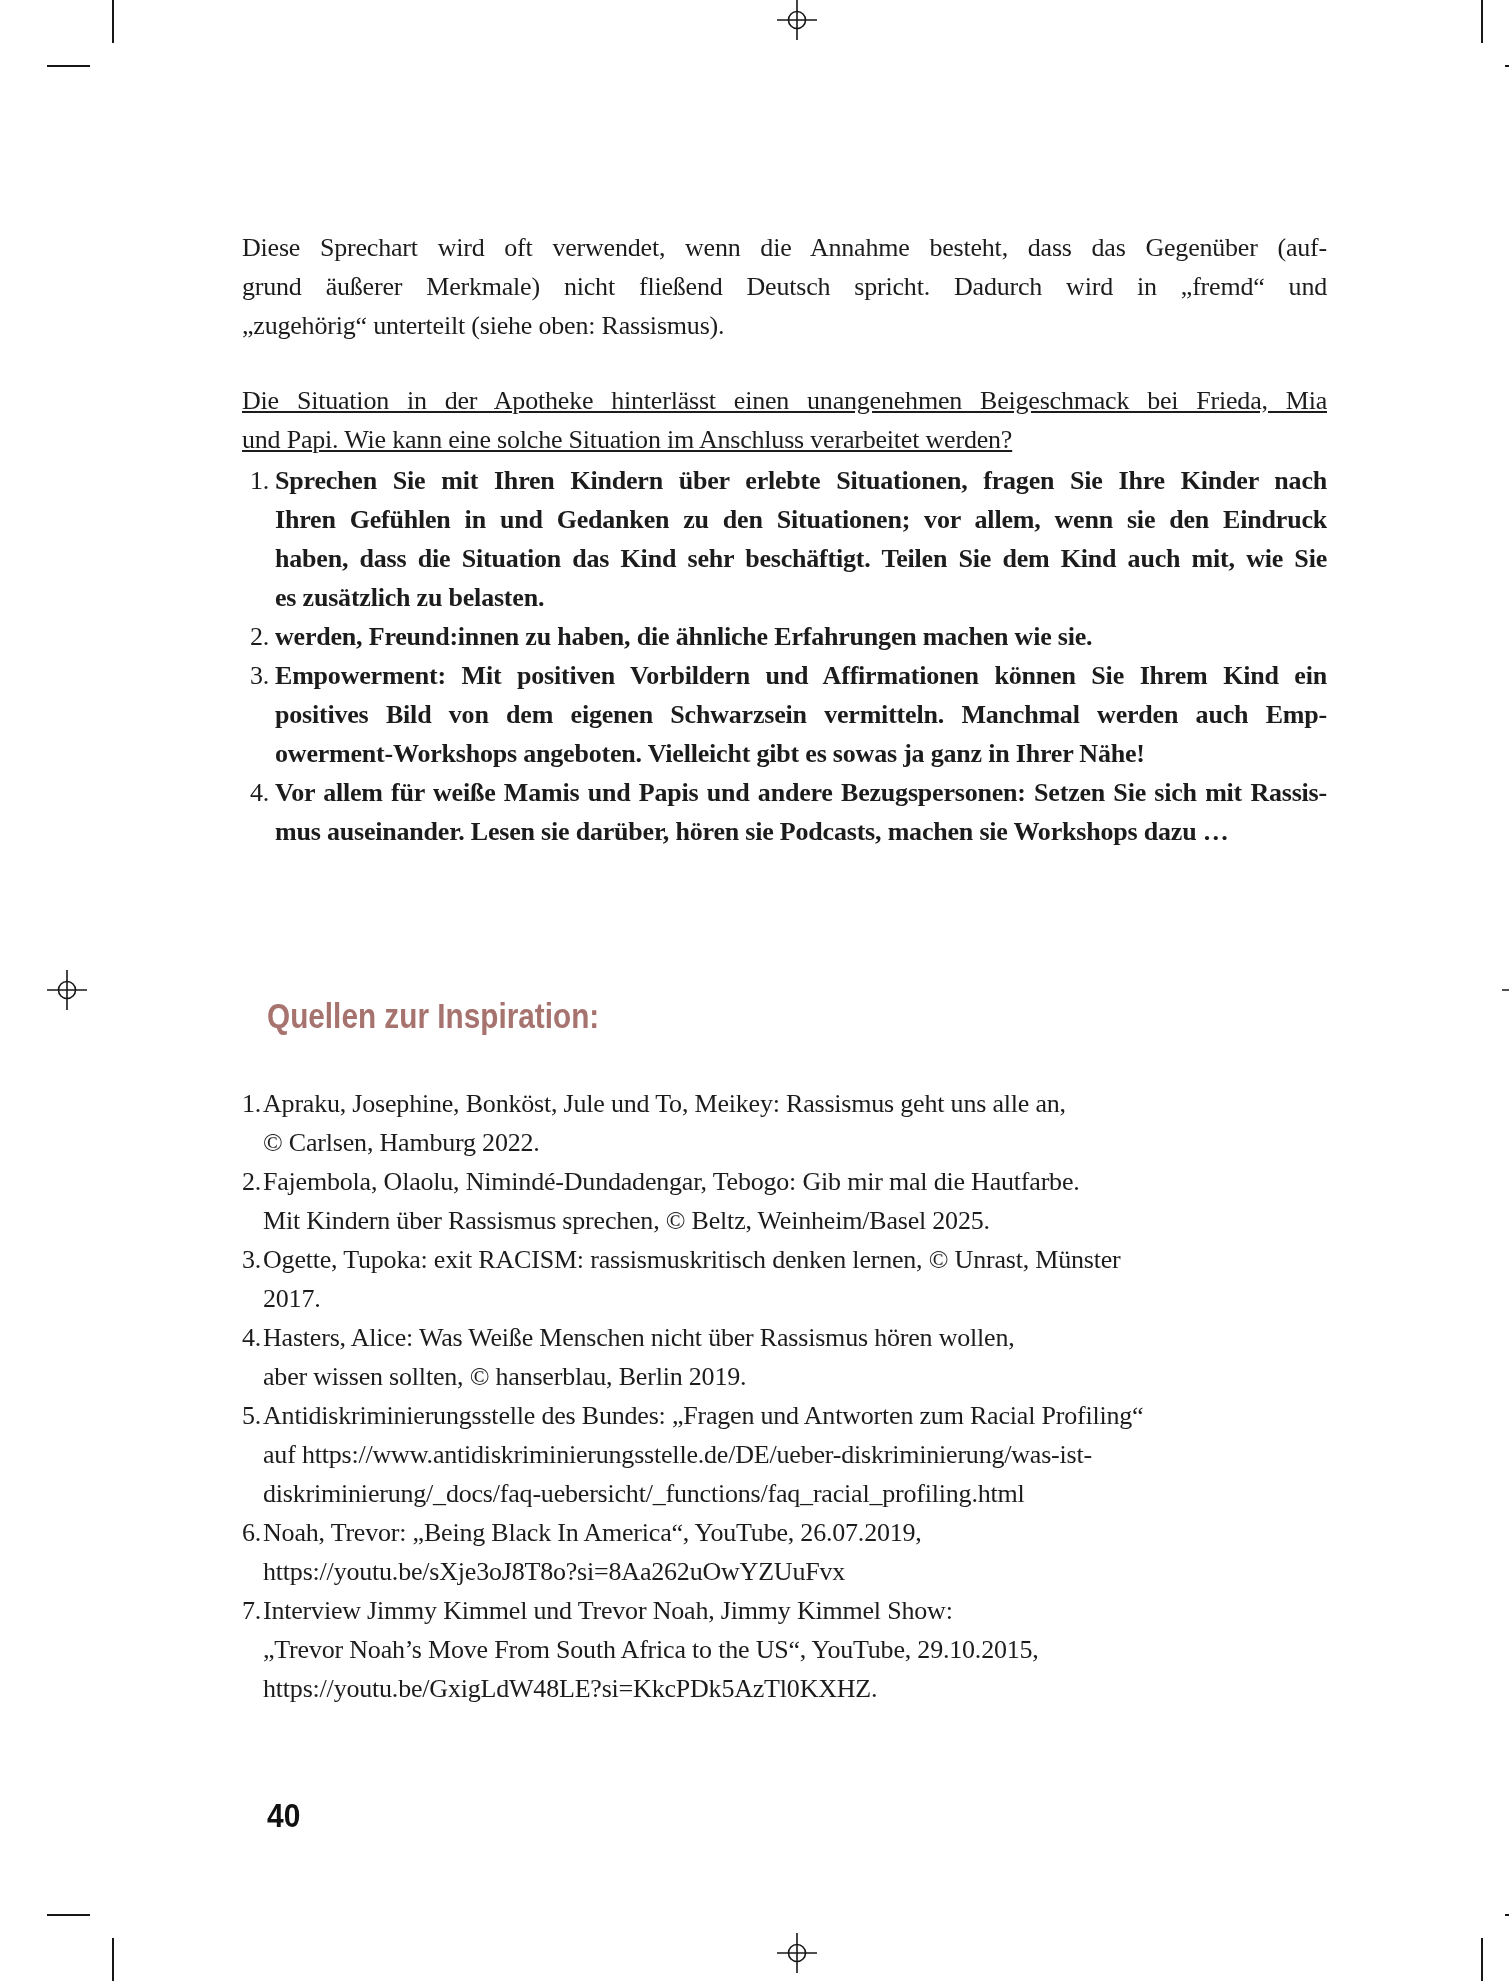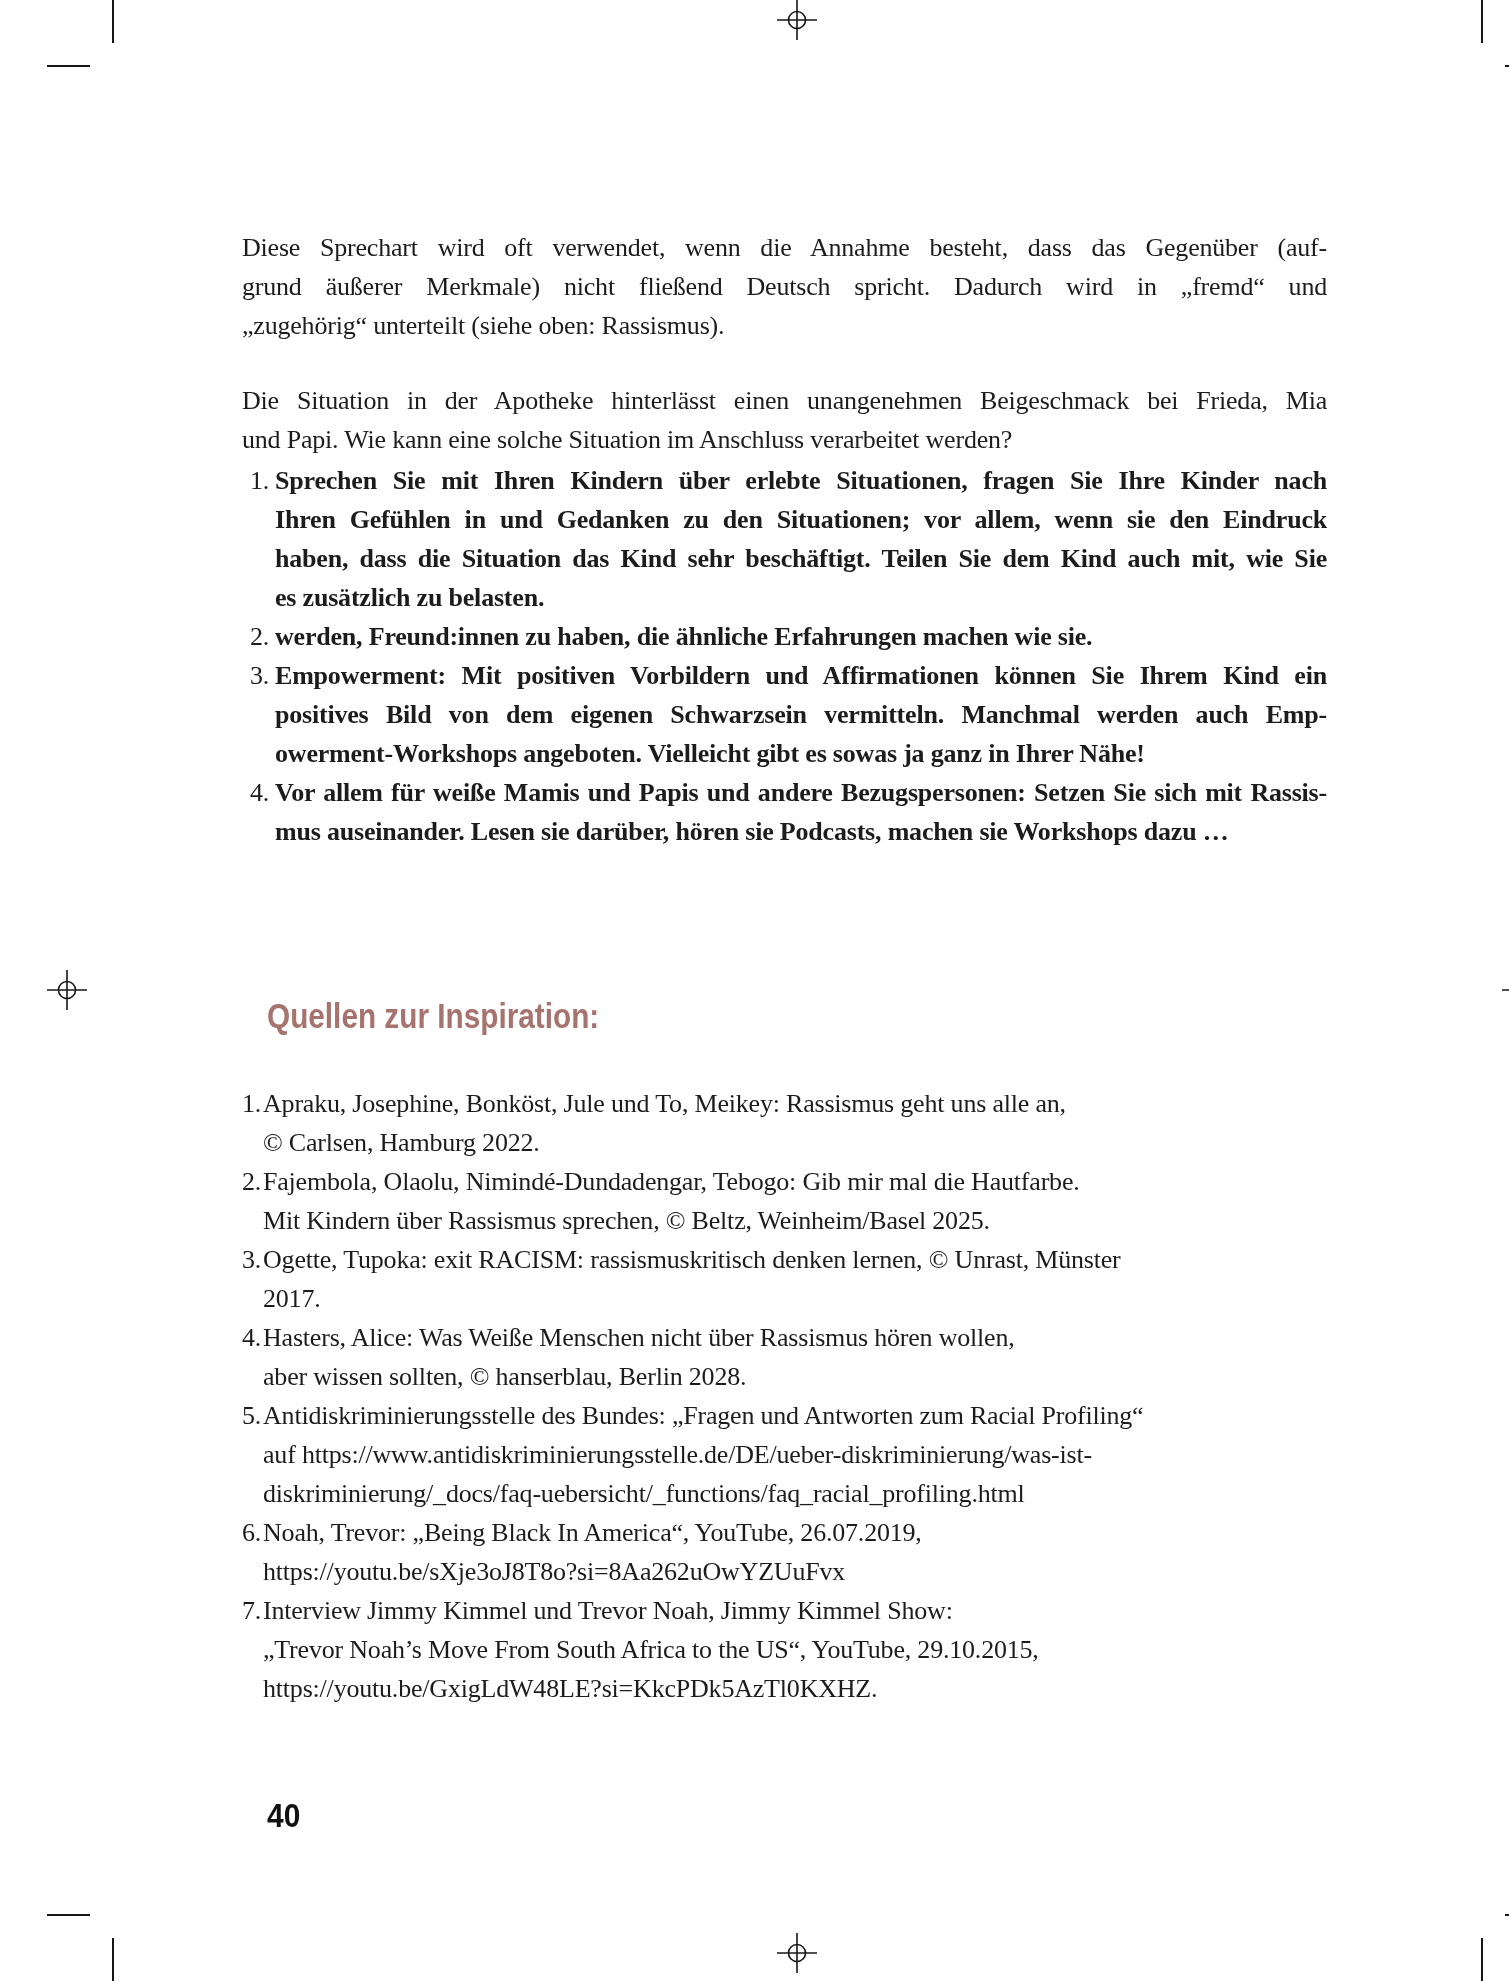--- a/index.html
+++ b/index.html
@@ -26,21 +26,21 @@
     height:39px;
     line-height:39px;
     font-size:26px;
     letter-spacing:-0.2px;
     overflow:hidden;
     white-space:normal;
   }
   .jl{ text-align:justify; text-align-last:justify; }
 
   #p1{left:195px;top:228px;width:1085px;}
-  #p2{left:195px;top:381px;width:1085px;}
+  #p2{left:195px;top:381px;width:1085px;text-decoration:underline;}
 
   #advice{left:203px;top:461px;width:1077px;}
   .advice-item{display:flex;align-items:flex-start;}
   .advice-item .num{width:25px;flex:none;}
   .advice-item .itxt{width:1052px;flex:none;font-weight:bold;}
 
   #heading{
     left:220px;top:996px;
     font-family:"Liberation Sans", sans-serif;
     font-weight:700;
@@ -185,21 +185,21 @@
       <div class="stxt">
         <div class="line">Ogette, Tupoka: exit RACISM: rassismuskritisch denken lernen, © Unrast, Münster</div>
         <div class="line">2017.</div>
       </div>
     </div>
 
     <div class="source-item">
       <div class="num line">4.</div>
       <div class="stxt">
         <div class="line">Hasters, Alice: Was Weiße Menschen nicht über Rassismus hören wollen,</div>
-        <div class="line">aber wissen sollten, © hanserblau, Berlin 2028.</div>
+        <div class="line">aber wissen sollten, © hanserblau, Berlin 2019.</div>
       </div>
     </div>
 
     <div class="source-item">
       <div class="num line">5.</div>
       <div class="stxt">
         <div class="line">Antidiskriminierungsstelle des Bundes: „Fragen und Antworten zum Racial Profiling“</div>
         <div class="line">auf https://www.antidiskriminierungsstelle.de/DE/ueber-diskriminierung/was-ist-</div>
         <div class="line">diskriminierung/_docs/faq-uebersicht/_functions/faq_racial_profiling.html</div>
       </div>

